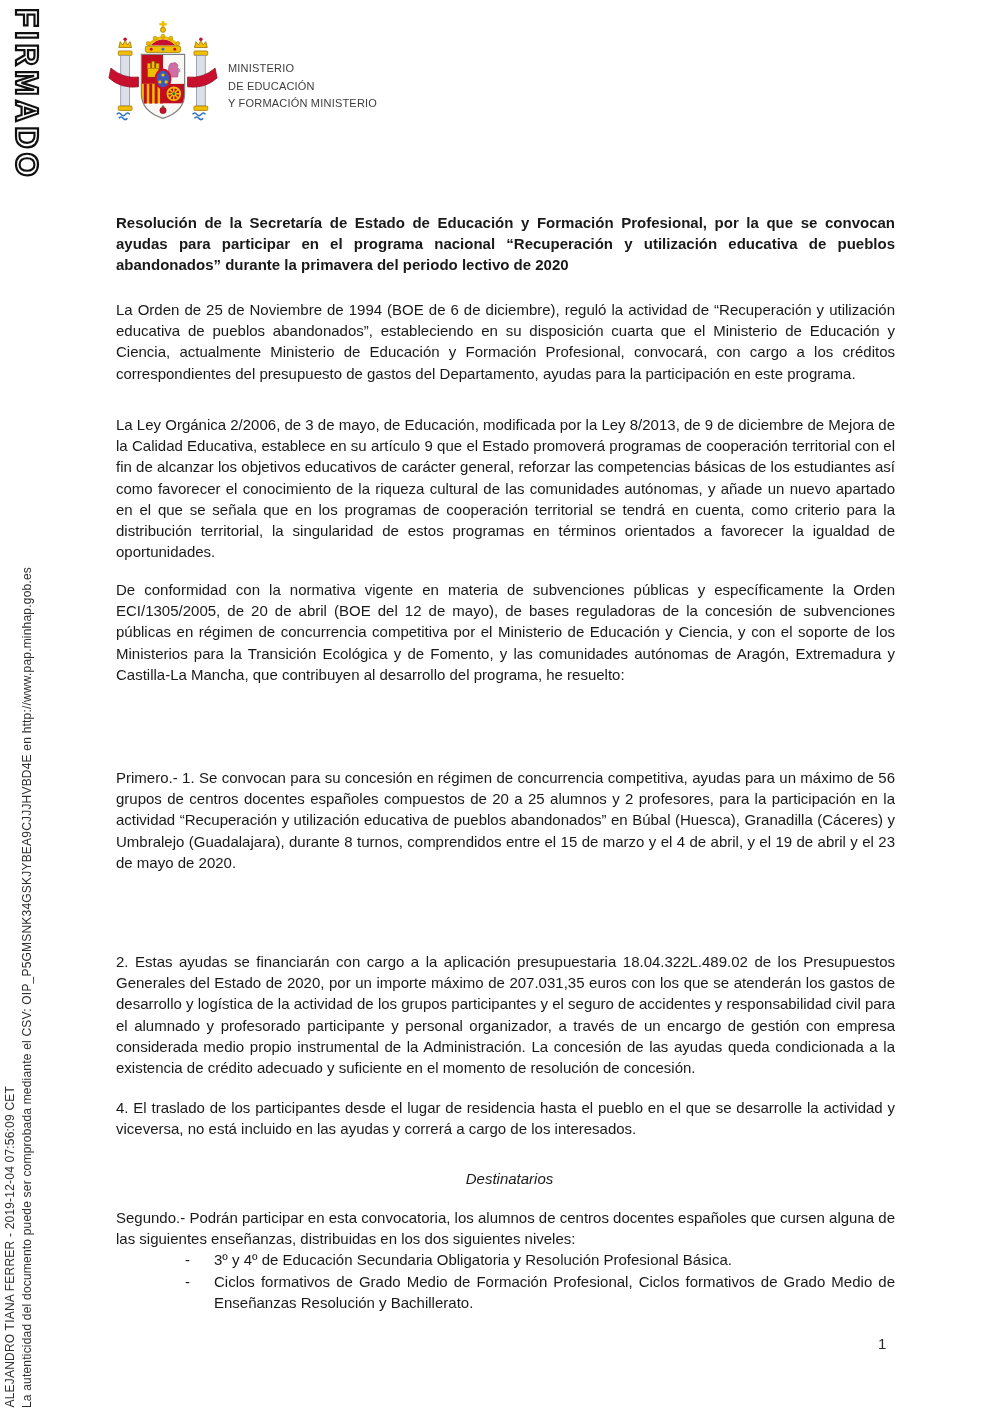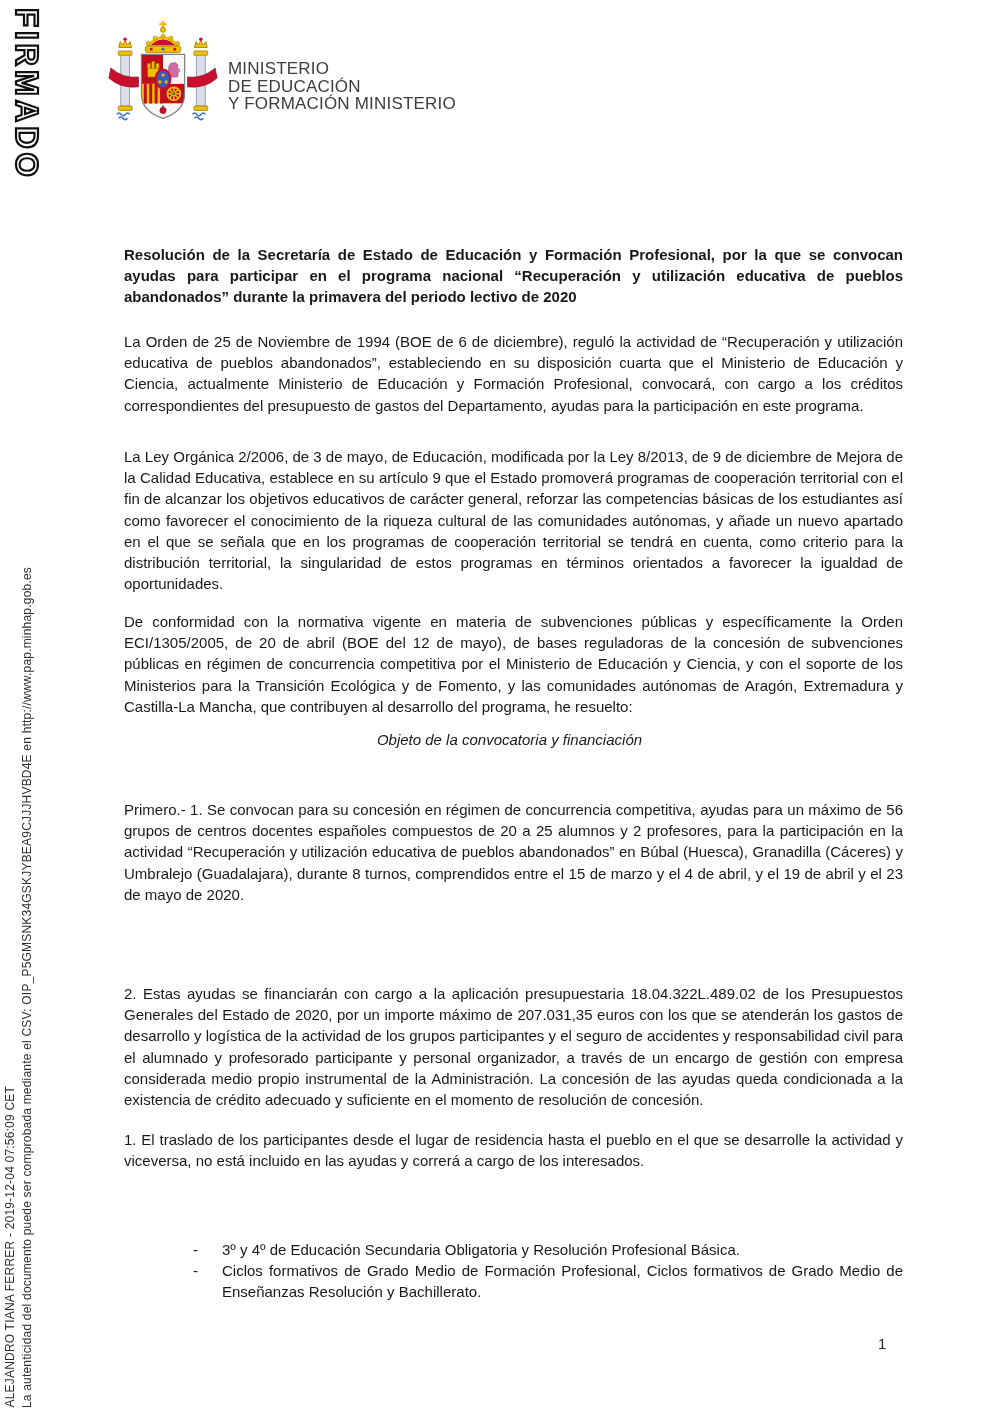--- a/index.html
+++ b/index.html
@@ -9,25 +9,25 @@
   }
   .firmado{
     position:absolute;left:8px;top:8px;
     writing-mode:vertical-rl;
     font-size:31px;font-weight:800;letter-spacing:4px;
     color:#ffffff;-webkit-text-stroke:2.2px #101010;
   }
   .coat{position:absolute;left:104px;top:16px;}
   .ministry{
     position:absolute;left:228px;top:60px;
-    font-size:17px;line-height:17.5px;color:#3d3d3d;letter-spacing:.2px;
+    font-size:11px;line-height:17.5px;color:#3d3d3d;letter-spacing:.2px;
   }
   .para{
-    position:absolute;left:124px;width:779px;
-    font-size:15px;line-height:21.2px;text-align:justify;color:#191919;margin-top:32px;
+    position:absolute;left:116px;width:779px;
+    font-size:15px;line-height:21.2px;text-align:justify;color:#191919;
   }
   .title{font-weight:bold;}
   .heading{
     position:absolute;left:120px;width:779px;text-align:center;
     font-style:italic;font-size:15px;color:#191919;
   }
   .bullets{margin-top:0;}
   .bullet-row{display:flex;margin-left:66px;text-align:justify;}
   .bullet-dash{flex:0 0 29px;padding-left:3px;}
   .bullet-text{flex:1;}
@@ -135,28 +135,29 @@
     <div>DE EDUCACIÓN</div>
     <div>Y FORMACIÓN MINISTERIO</div>
   </div>
 
   <div class="para title" style="top:212px">Resolución de la Secretaría de Estado de Educación y Formación Profesional, por la que se convocan ayudas para participar en el programa nacional “Recuperación y utilización educativa de pueblos abandonados” durante la primavera del periodo lectivo de 2020</div>
 
   <div class="para" style="top:299px">La Orden de 25 de Noviembre de 1994 (BOE de 6 de diciembre), reguló la actividad de “Recuperación y utilización educativa de pueblos abandonados”, estableciendo en su disposición cuarta que el Ministerio de Educación y Ciencia, actualmente Ministerio de Educación y Formación Profesional, convocará, con cargo a los créditos correspondientes del presupuesto de gastos del Departamento, ayudas para la participación en este programa.</div>
   <div class="para" style="top:414px">La Ley Orgánica 2/2006, de 3 de mayo, de Educación, modificada por la Ley 8/2013, de 9 de diciembre de Mejora de la Calidad Educativa, establece en su artículo 9 que el Estado promoverá programas de cooperación territorial con el fin de alcanzar los objetivos educativos de carácter general, reforzar las competencias básicas de los estudiantes así como favorecer el conocimiento de la riqueza cultural de las comunidades autónomas, y añade un nuevo apartado en el que se señala que en los programas de cooperación territorial se tendrá en cuenta, como criterio para la distribución territorial, la singularidad de estos programas en términos orientados a favorecer la igualdad de oportunidades.</div>
   <div class="para" style="top:579px">De conformidad con la normativa vigente en materia de subvenciones públicas y  específicamente la Orden ECI/1305/2005, de 20 de abril (BOE del 12 de mayo), de bases reguladoras de la concesión de subvenciones públicas en régimen de concurrencia competitiva por el Ministerio de Educación y Ciencia, y con el soporte de los Ministerios para la Transición Ecológica y de Fomento, y las comunidades autónomas de Aragón, Extremadura y Castilla-La Mancha, que contribuyen al desarrollo del programa, he resuelto:</div>
 
-  <div class="heading" style="top:731px">Objeto de la convocatoria y financiación</div>
 
   <div class="para" style="top:767px">Primero.- 1. Se convocan para su concesión en régimen de concurrencia competitiva, ayudas para un máximo de 56 grupos de centros docentes españoles compuestos de 20 a 25 alumnos y 2 profesores, para la participación en la actividad “Recuperación y utilización educativa de pueblos abandonados” en Búbal (Huesca), Granadilla (Cáceres) y Umbralejo (Guadalajara), durante 8 turnos, comprendidos entre el 15 de marzo y el 4 de abril, y el 19 de abril y el 23 de mayo de 2020.</div>
   <div class="para" style="top:951px">2. Estas ayudas se financiarán con cargo a la aplicación presupuestaria 18.04.322L.489.02 de los Presupuestos Generales del Estado de 2020, por un importe máximo de 207.031,35 euros con los que se atenderán los gastos de desarrollo y logística de la actividad de los grupos participantes y el seguro de accidentes y responsabilidad civil para el alumnado y profesorado participante y personal organizador, a través de un encargo de gestión con empresa considerada medio propio instrumental de la Administración. La concesión de las ayudas queda condicionada a la existencia de crédito adecuado y suficiente en el momento de resolución de concesión.</div>
-  <div class="para" style="top:1097px">1. El traslado de los participantes desde el lugar de residencia hasta el pueblo en el que se desarrolle la actividad y viceversa, no está incluido en las ayudas y correrá a cargo de los interesados.</div>
+  <div class="para" style="top:1097px">4. El traslado de los participantes desde el lugar de residencia hasta el pueblo en el que se desarrolle la actividad y viceversa, no está incluido en las ayudas y correrá a cargo de los interesados.</div>
 
+  <div class="heading" style="top:1170px">Destinatarios</div>
 
   <div class="para" style="top:1207px">
+    <div>Segundo.- Podrán participar en esta convocatoria, los alumnos de centros docentes españoles que cursen alguna de las siguientes enseñanzas, distribuidas en los dos siguientes niveles:</div>
     <div class="bullets">
       <div class="bullet-row">
         <span class="bullet-dash">-</span>
         <span class="bullet-text">3º y 4º de Educación Secundaria Obligatoria y Resolución Profesional Básica.</span>
       </div>
       <div class="bullet-row">
         <span class="bullet-dash">-</span>
         <span class="bullet-text">Ciclos formativos de Grado Medio de Formación Profesional, Ciclos formativos de Grado Medio de Enseñanzas Resolución y Bachillerato.</span>
       </div>
     </div>

